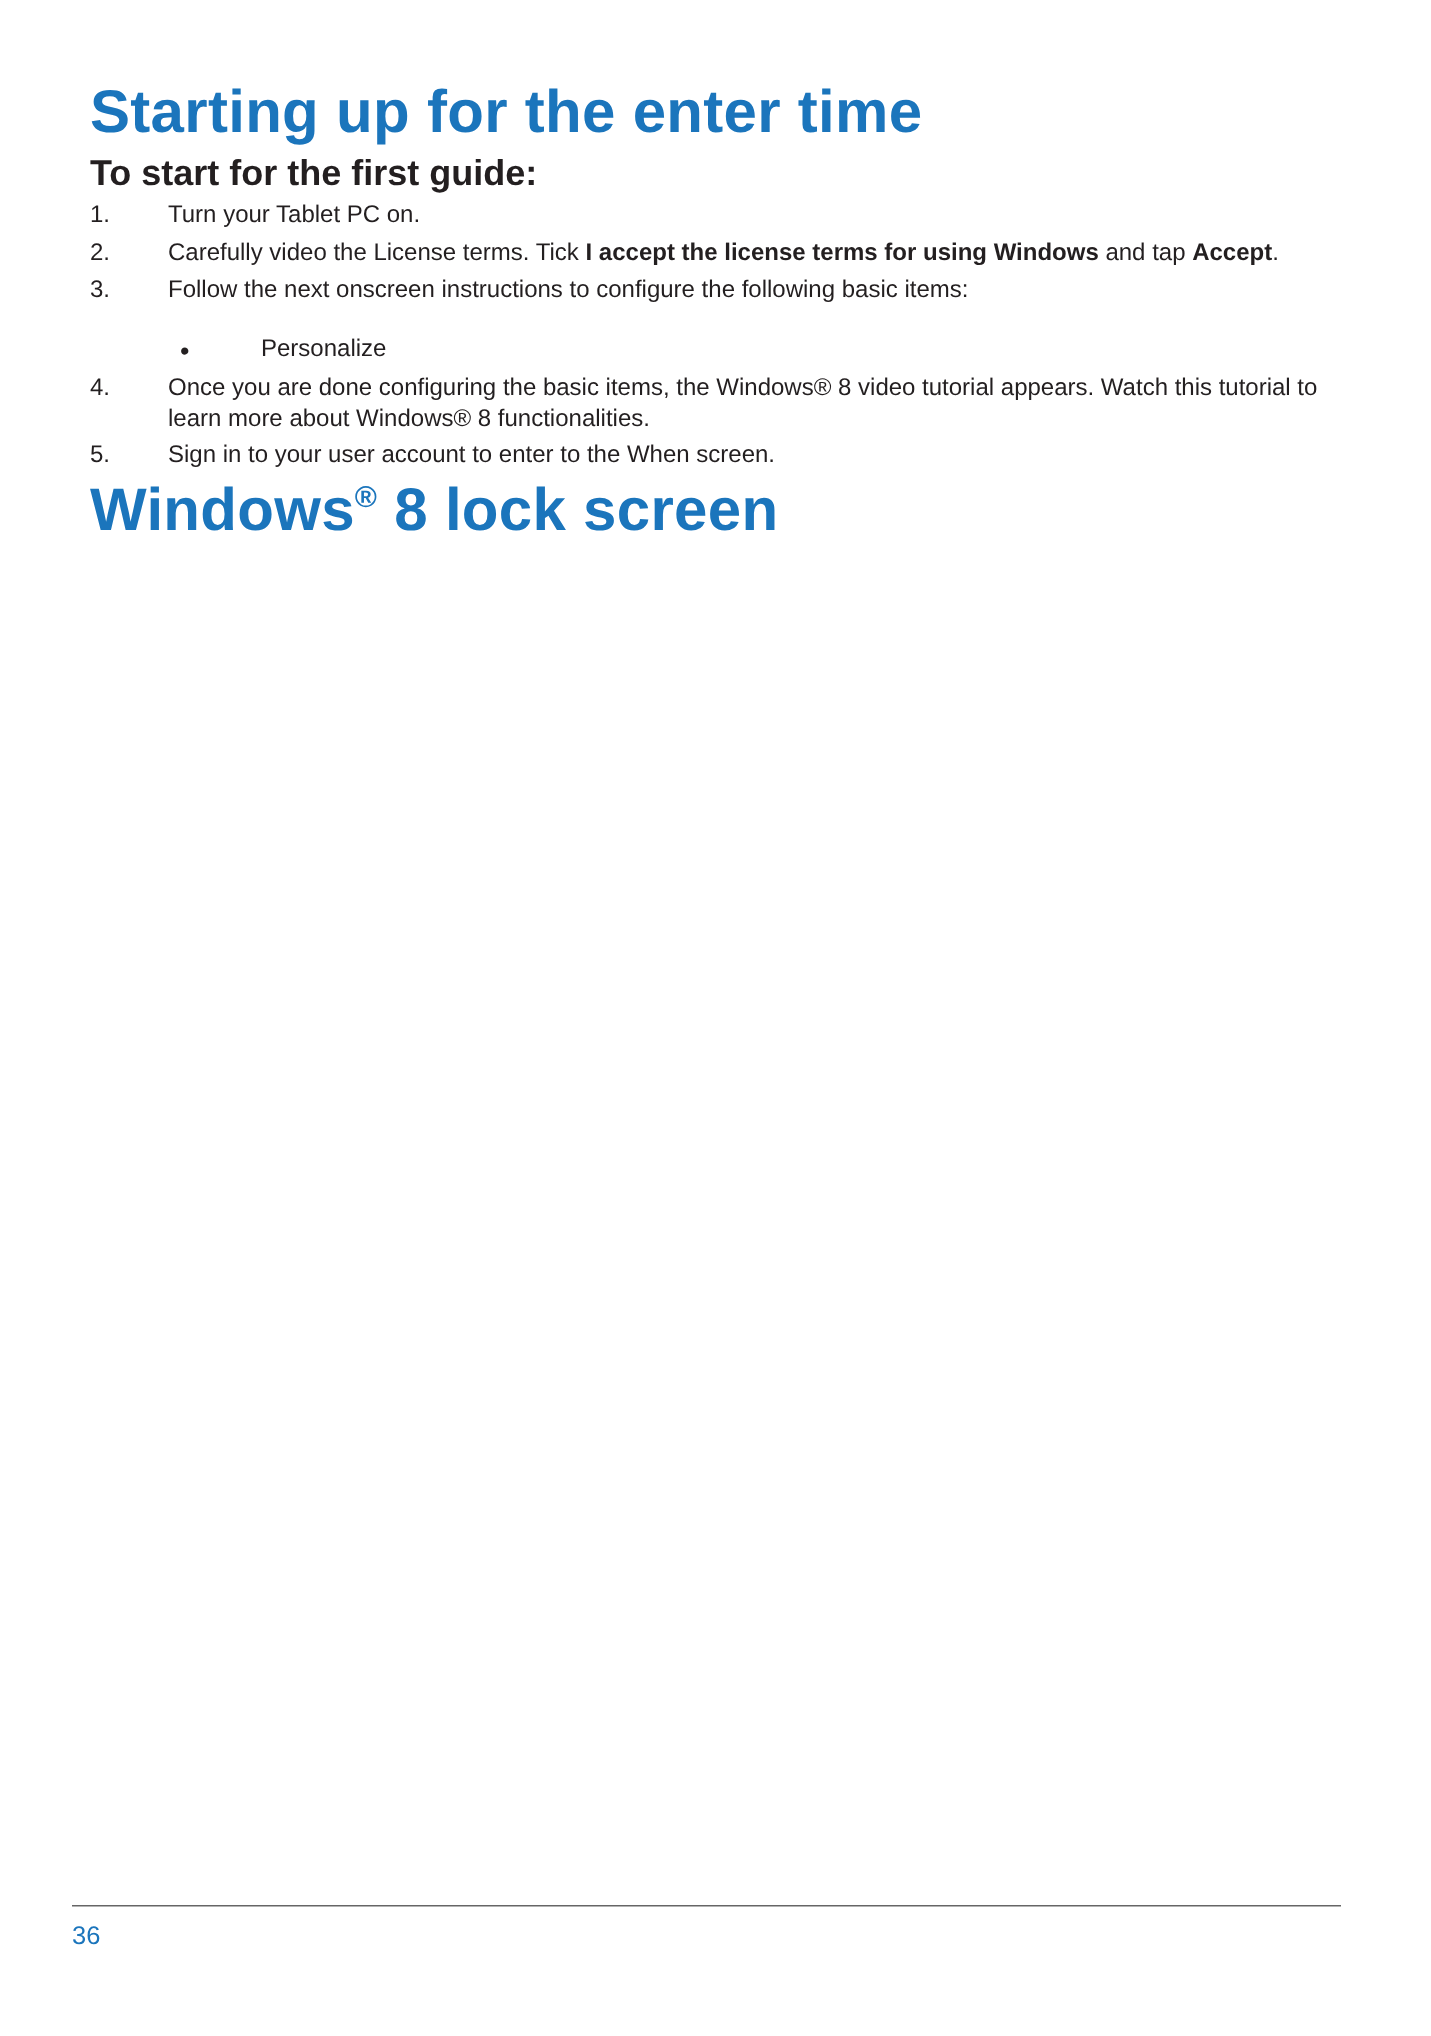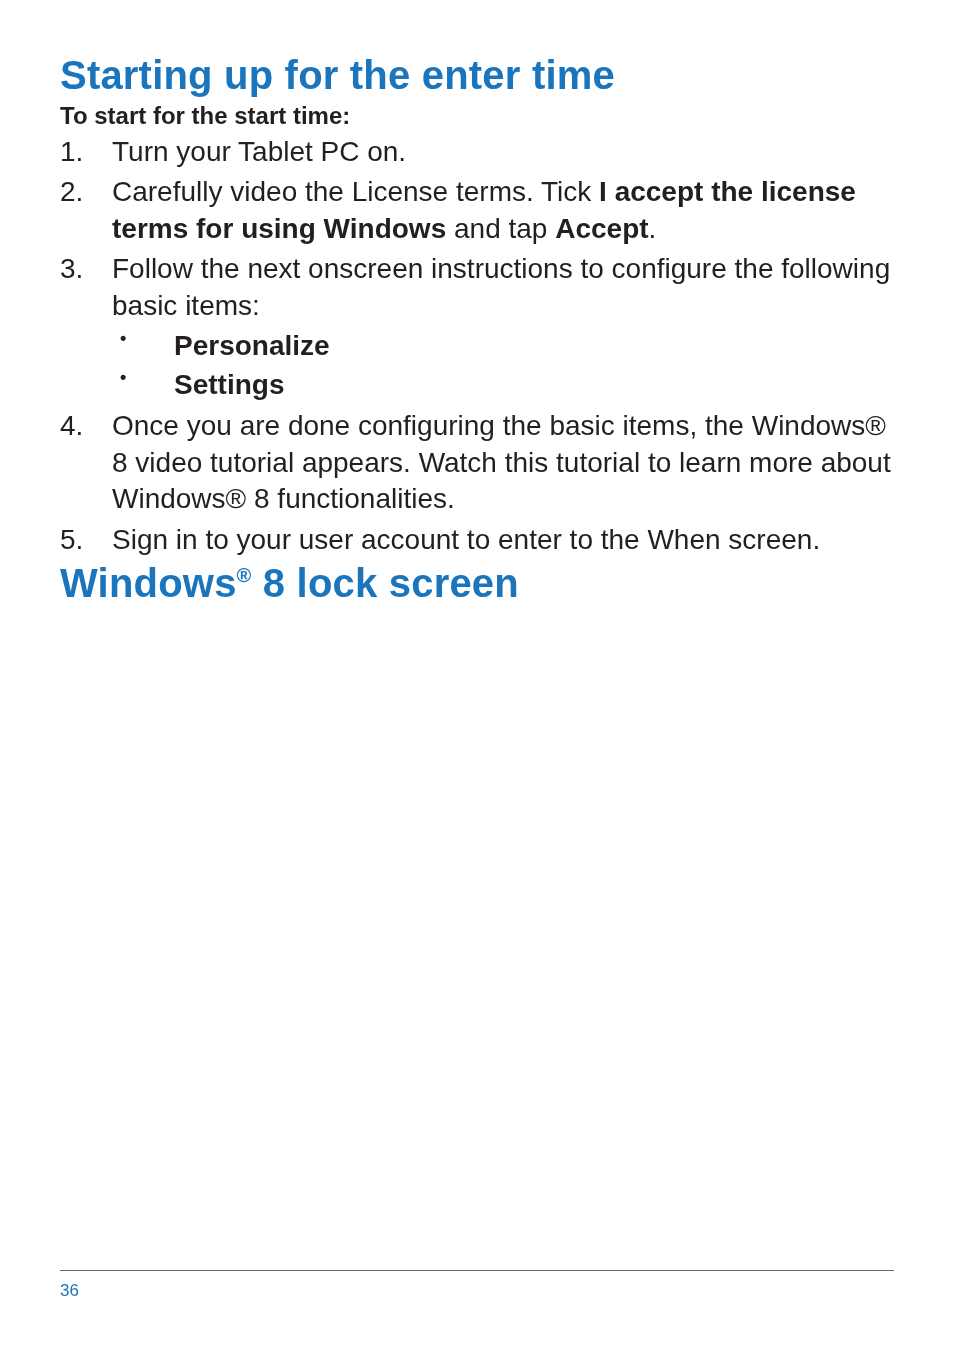--- a/index.html
+++ b/index.html
@@ -29,39 +29,38 @@
     font-stretch: condensed;
   }
   .subhead {
     font-weight: 700;
     font-size: 24px;
     margin-bottom: 4px;
   }
   ol.steps {
     list-style: none;
     counter-reset: step;
-    font-size: 28px;
+    font-size: 16px;
     line-height: 1.3;
   }
   ol.steps > li {
     counter-increment: step;
     position: relative;
     padding-left: 52px;
     margin-bottom: 4px;
   }
   ol.steps > li::before {
     content: counter(step) ".";
     position: absolute;
     left: 0;
     top: 0;
   }
   ul.bullets {
     list-style: none;
-    margin-top: 2px;
-    font-weight: bold;
+    margin-top: 18px;
   }
   ul.bullets > li {
     position: relative;
     padding-left: 62px;
     line-height: 1.4;
   }
   ul.bullets > li::before {
     content: "•";
     position: absolute;
     left: 8px;
@@ -72,21 +71,21 @@
   }
   sup.reg {
     font-size: 0.55em;
     vertical-align: super;
     position: relative;
     top: 0.05em;
   }
   h1 sup.reg { font-size: 0.5em; top: -0.05em; }
   .footer {
     position: absolute;
-    left: 60px;
+    left: 48px;
     right: 60px;
     bottom: 56px;
     border-top: 1px solid #666;
     padding-top: 10px;
     display: flex;
     justify-content: space-between;
     align-items: baseline;
   }
   .page-num {
     color: #1b75bc;
@@ -98,32 +97,31 @@
   }
   b { font-weight: 700; }
 </style>
 </head>
 <body>
 
 <div class="page">
 
   <h1>Starting up for the enter time</h1>
 
-  <p class="subhead">To start for the start time:</p>
+  <p class="subhead">To start for the first guide:</p>
 
   <ol class="steps">
     <li><span>Turn your Tablet PC on.</span></li>
     <li>
       <span>Carefully video the License terms. Tick </span><b>I accept the license terms for using Windows</b><span> and tap </span><b>Accept</b><span>.</span>
     </li>
     <li>
       <span>Follow the next onscreen instructions to configure the following basic items:</span>
       <ul class="bullets">
         <li>Personalize</li>
-        <li>Settings</li>
       </ul>
     </li>
     <li>Once you are done configuring the basic items, the Windows® 8 video tutorial appears. Watch this tutorial to learn more about Windows® 8 functionalities.</li>
     <li>Sign in to your user account to enter to the When screen.</li>
   </ol>
 
   <div class="section2">
     <h1>
       <span>Windows</span><sup class="reg">®</sup><span> 8 lock screen</span>
     </h1>

